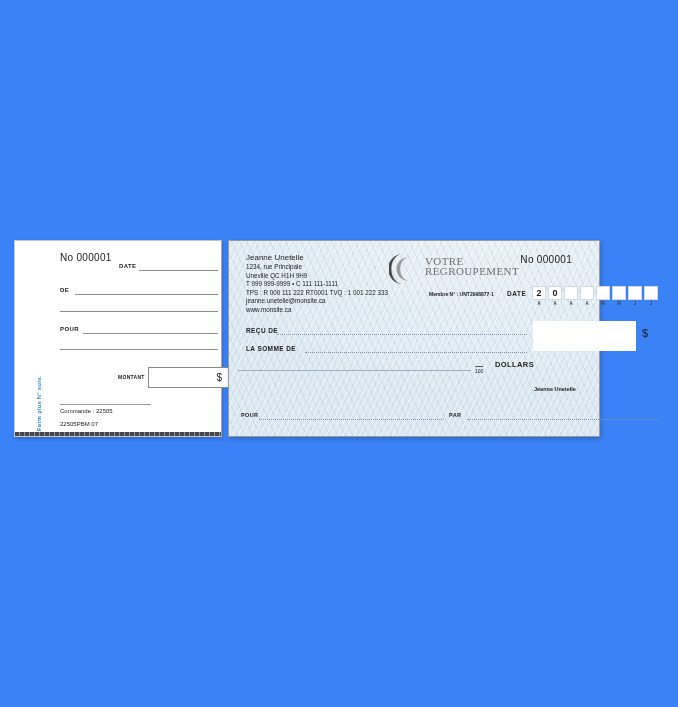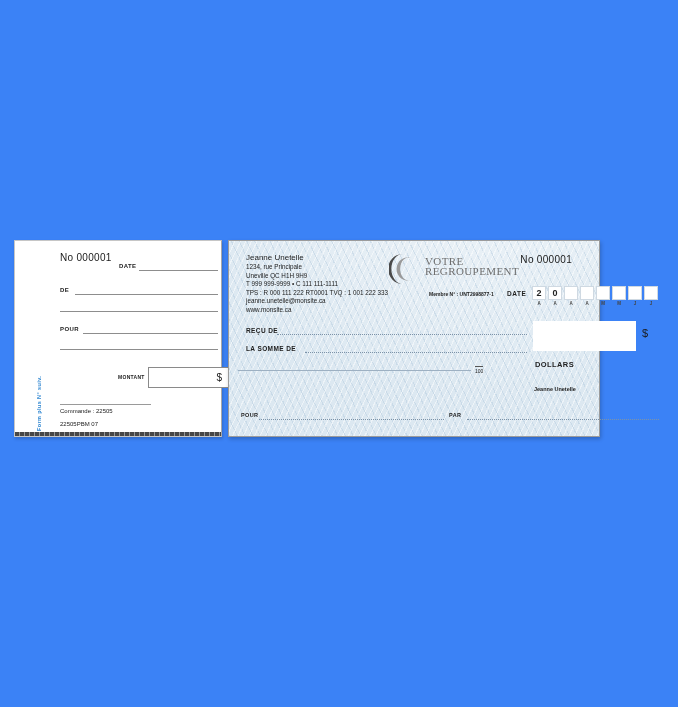--- a/index.html
+++ b/index.html
@@ -76,21 +76,21 @@
   .somme-lbl { position:absolute; left:17px; top:104px; font-size:6.5px; font-weight:600; color:#222; letter-spacing:.4px; }
 
   .amount-box-receipt { position:absolute; left:304px; top:80px; width:103px; height:30px; background:#ffffff; }
   .currency-receipt { position:absolute; left:413px; top:86px; font-size:11px; color:#1a1a1a; }
 
   .cents-rule { position:absolute; left:9px; top:129px; width:233px; border-bottom:1px solid #9db0c2; }
   .cents-fraction {
     position:absolute; left:246px; top:125px; font-size:5px; color:#222;
     border-top:1px solid #555; padding-top:1px;
   }
-  .dollars-lbl { position:absolute; left:266px; top:119px; font-size:7.5px; font-weight:600; color:#222; letter-spacing:.4px;margin-left:40px; }
+  .dollars-lbl { position:absolute; left:266px; top:119px; font-size:7.5px; font-weight:600; color:#222; letter-spacing:.4px; }
 
   .signature-name { position:absolute; left:305px; top:145px; font-size:5.5px; font-weight:700; color:#222; }
 
   .pour-lbl { position:absolute; left:12px;  top:171px; font-size:5.5px; font-weight:600; color:#222; letter-spacing:.4px; }
   .par-lbl  { position:absolute; left:220px; top:171px; font-size:5.5px; font-weight:600; color:#222; letter-spacing:.4px; }
 </style>
 </head>
 <body>
 
 <div class="page">

